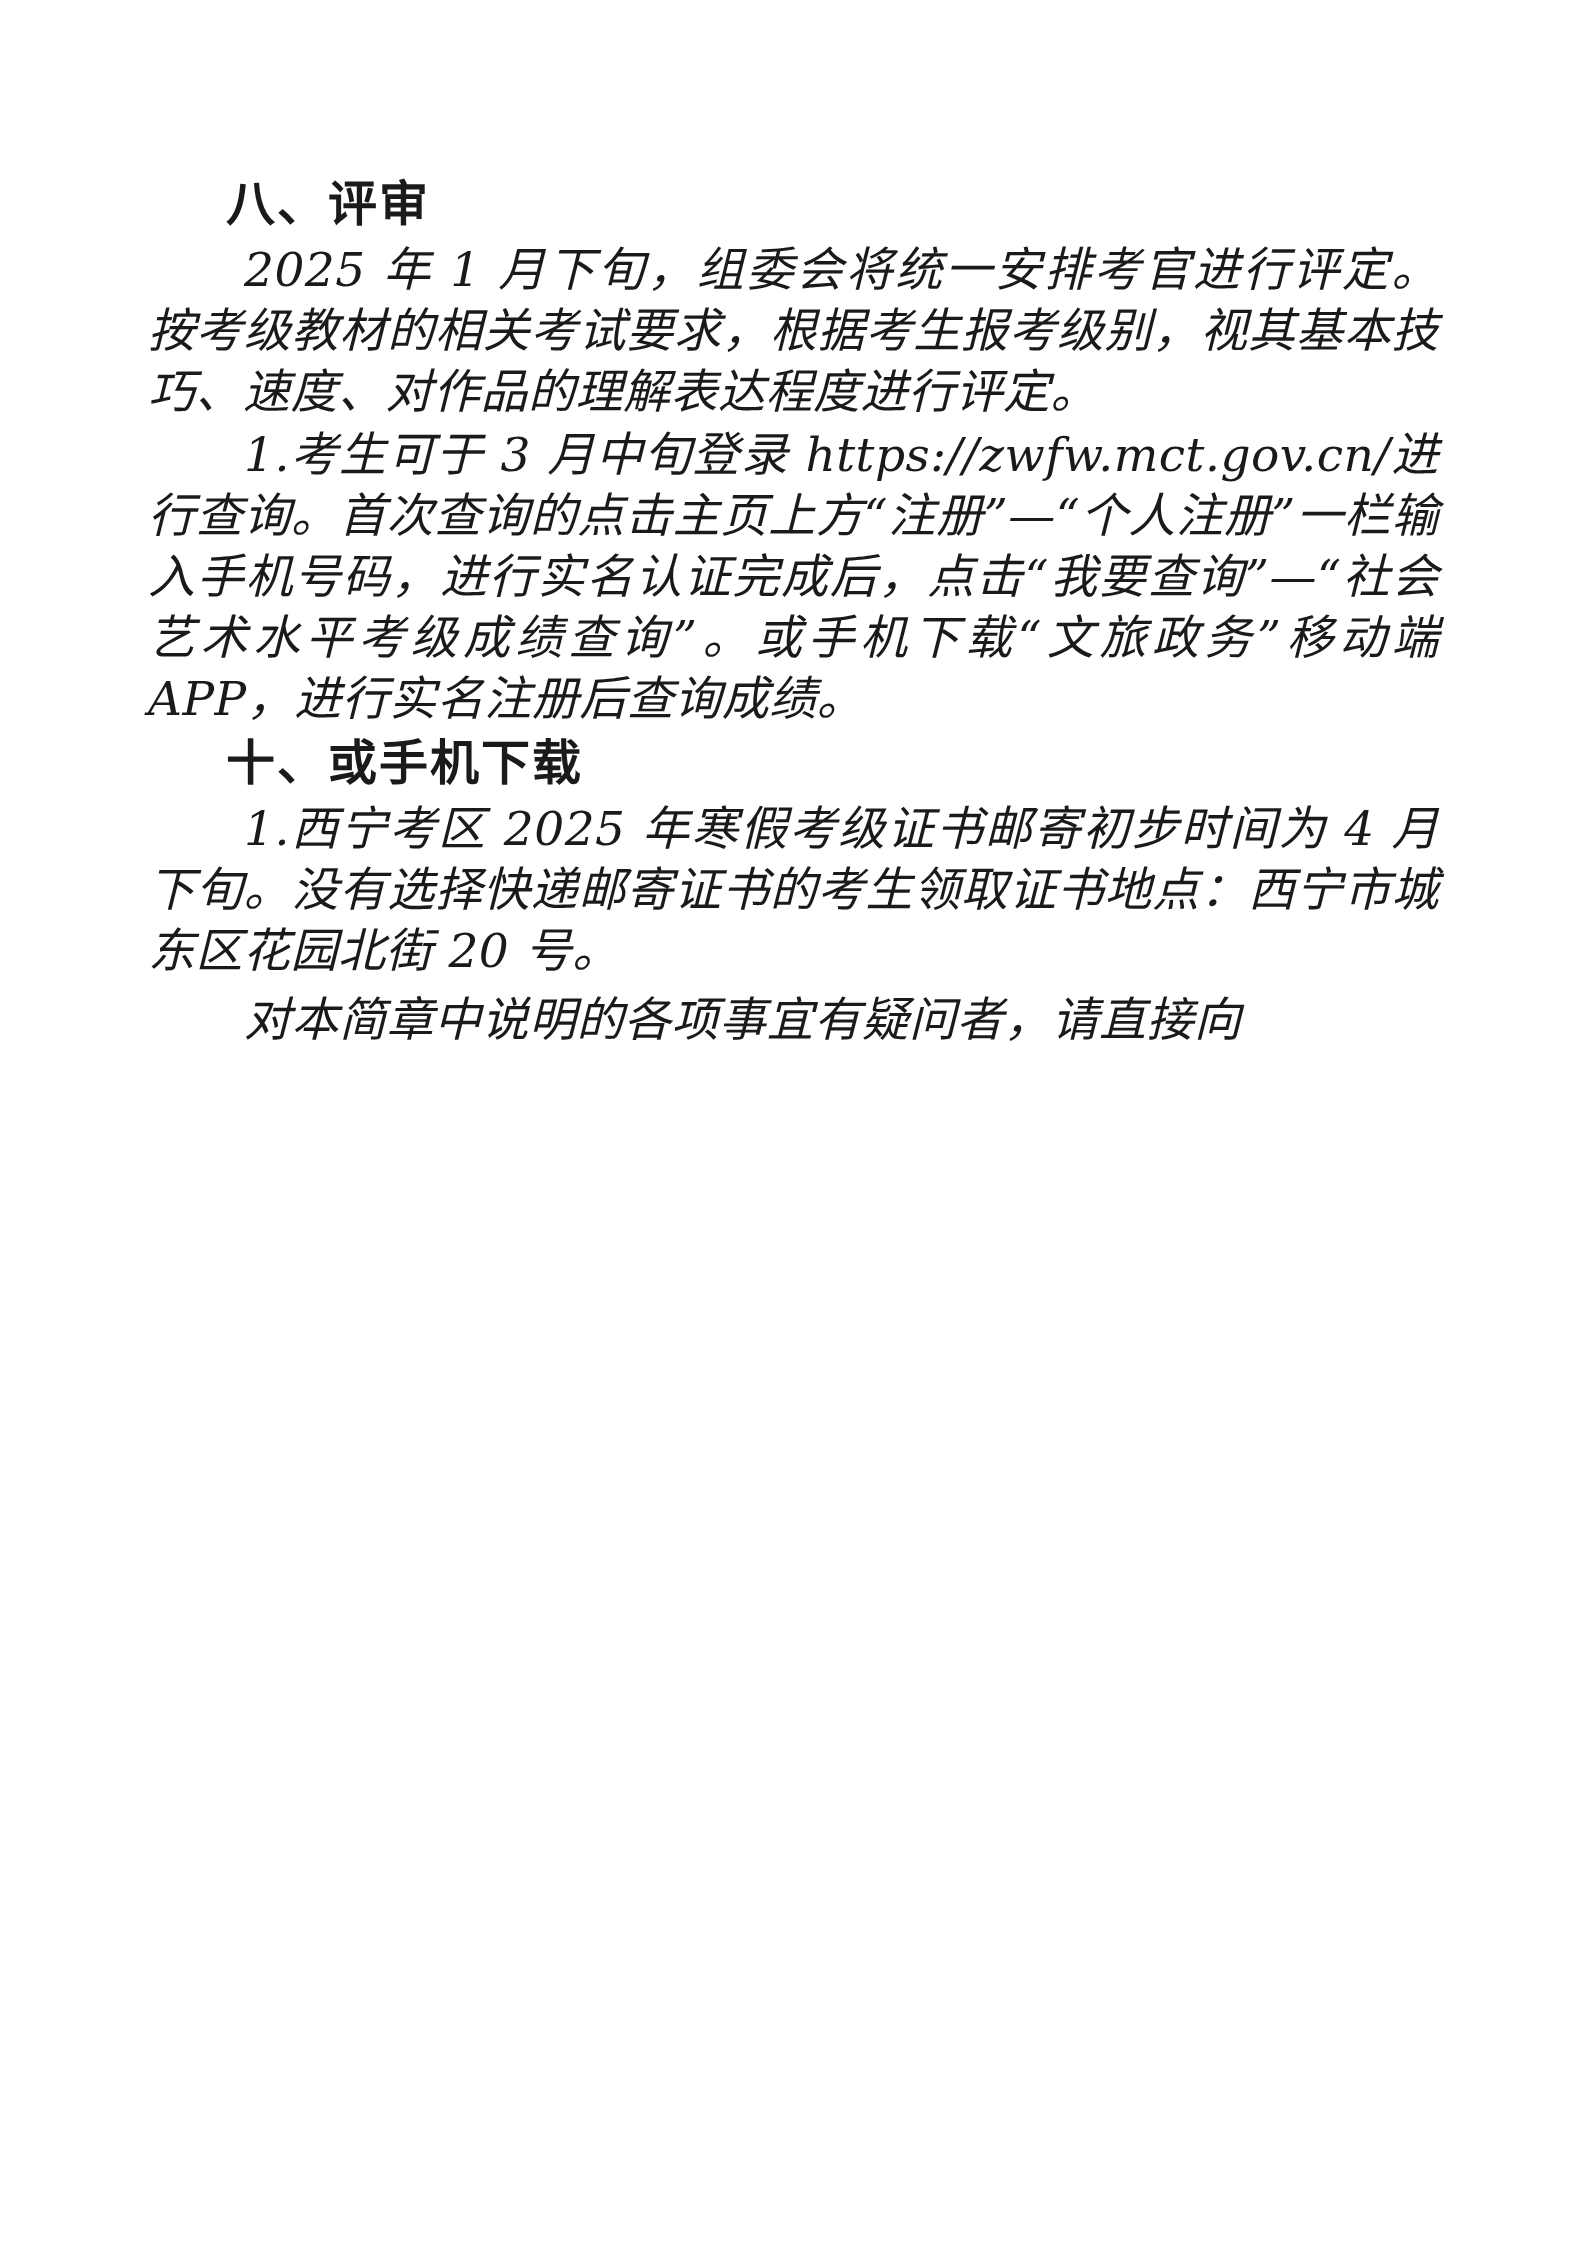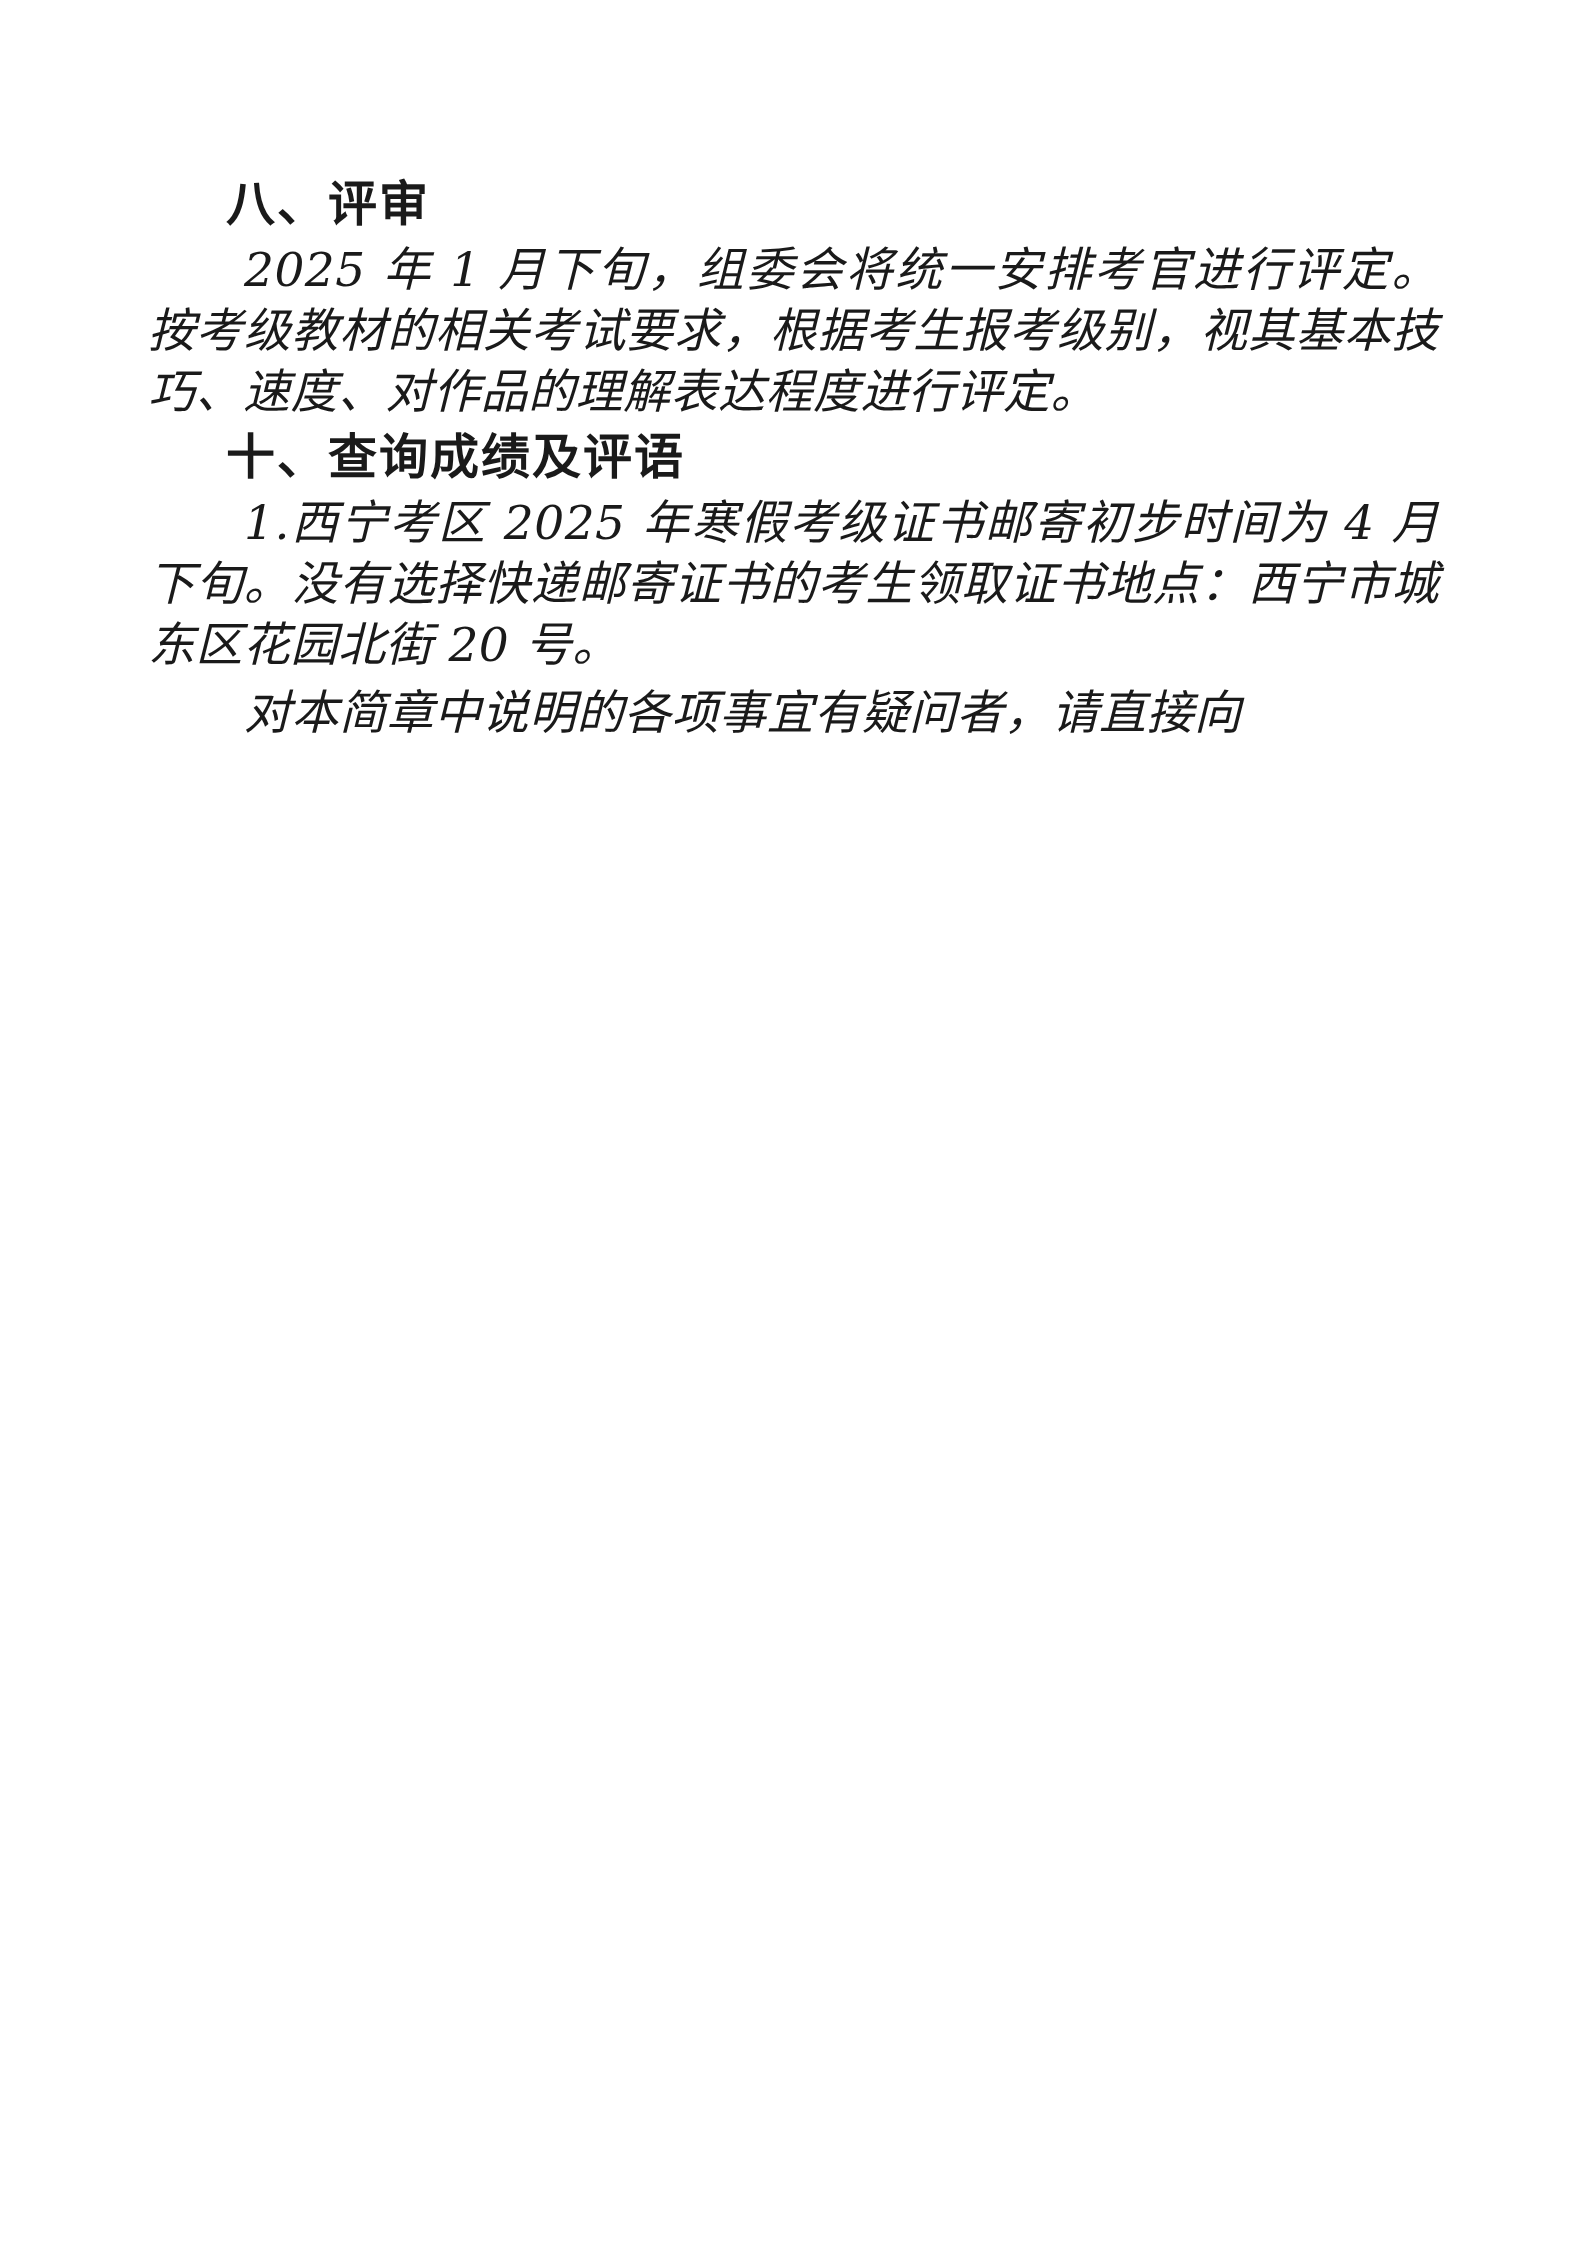--- a/index.html
+++ b/index.html
@@ -49,20 +49,21 @@
 </style>
 </head>
 <body>
 
 <div class="page">
   <div class="doc-body">
 
     <h2 class="section-heading">八、评审</h2>
     <p class="para">2025 年 1 月下旬，组委会将统一安排考官进行评定。按考级教材的相关考试要求，根据考生报考级别，视其基本技巧、速度、对作品的理解表达程度进行评定。</p>
 
+    <p class="para">1.考生可于 3 月中旬登录 https://zwfw.mct.gov.cn/进行查询。首次查询的点击主页上方“注册”—“个人注册”一栏输入手机号码，进行实名认证完成后，点击“我要查询”—“社会艺术水平考级成绩查询”。或手机下载“文旅政务”移动端 APP，进行实名注册后查询成绩。</p>
 
-    <h2 class="section-heading">十、查询成绩及评语</h2>
+    <h2 class="section-heading">十、或手机下载</h2>
     <p class="para">1.西宁考区 2025 年寒假考级证书邮寄初步时间为 4 月下旬。没有选择快递邮寄证书的考生领取证书地点：西宁市城东区花园北街 20 号。</p>
     <div class="spacer-sm"></div>
     <p class="para">对本简章中说明的各项事宜有疑问者，请直接向</p>
 
   </div>
 </div>
 
 </body></html>

